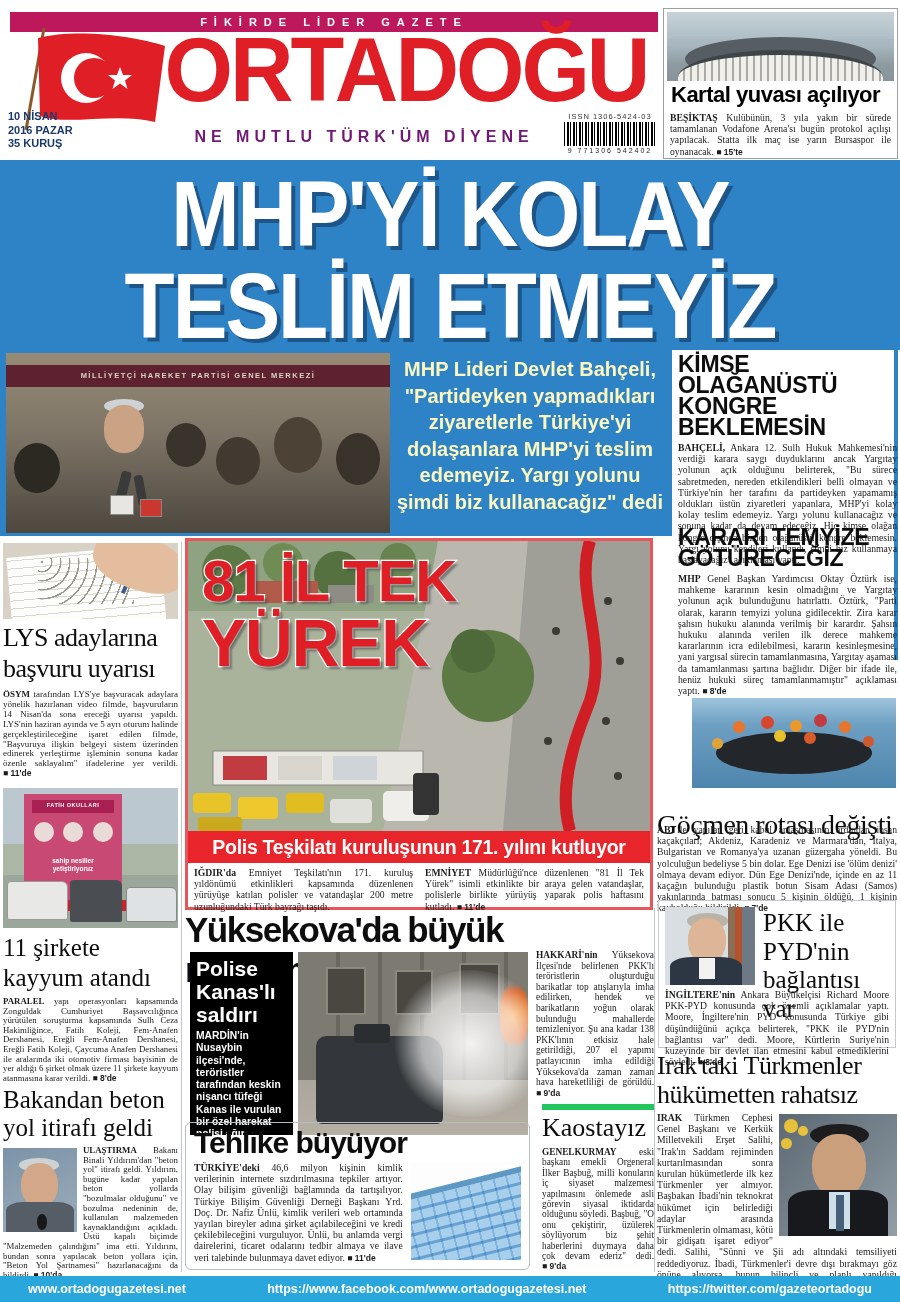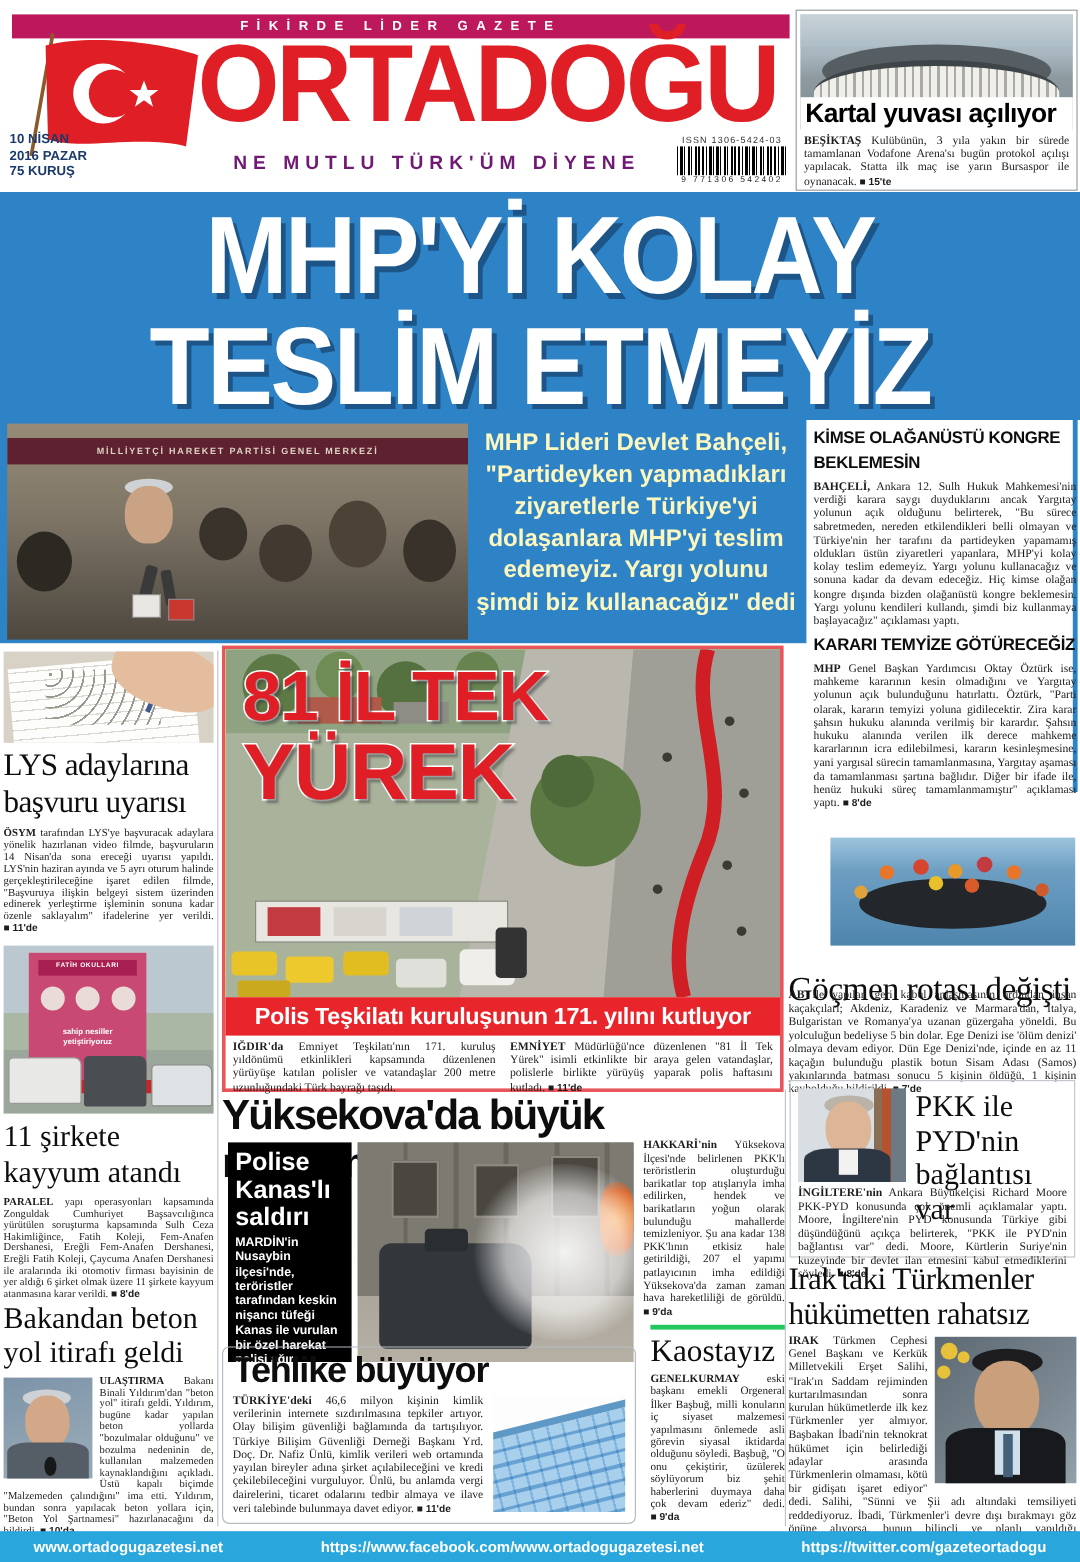--- a/index.html
+++ b/index.html
@@ -53,28 +53,28 @@
   .head-sil{position:absolute;border-radius:50%;background:#2c2822;}
   .bah-face{position:absolute;left:98px;top:52px;width:40px;height:48px;border-radius:45%;background:#c9a384;}
   .bah-hair{position:absolute;left:98px;top:46px;width:40px;height:14px;border-radius:50%;background:#cfd2d4;}
   .mic{position:absolute;background:#3a3a3a;border-radius:3px;}
   .mic-flag{position:absolute;background:#e8e6e2;border:1px solid #888;}
   .quote-box{position:absolute;left:396px;top:6px;width:268px;color:#fbf7bf;font-weight:bold;
              font-size:20px;line-height:26.5px;text-align:center;}
   .right-rule{left:894px;top:350px;width:4px;height:310px;background:#2e82c6;}
 
   
-  .art-title-sans{font-size:14px;line-height:21px;letter-spacing:-0.3px;}
+  .art-title-sans{font-size:23px;line-height:21px;letter-spacing:-0.3px;}
   .kimse{left:678px;top:354px;width:219px;}
   .karari{left:678px;top:527px;width:219px;}
   .art-body{margin-top:4px;}
 
   
   .yurek-box{left:185px;top:538px;width:462px;height:366px;border:3px solid #e8565c;background:#fff;}
-  .yurek-photo{position:absolute;left:0;top:0;right:0;height:290px;overflow:hidden;background:#bef264;}
+  .yurek-photo{position:absolute;left:0;top:0;right:0;height:290px;overflow:hidden;background:#fef9c3;}
   .yurek-t{position:absolute;left:14px;color:#e01e25;font-weight:900;letter-spacing:-1px;
            -webkit-text-stroke:2.5px #fff;paint-order:stroke fill;text-shadow:3px 3px 2px rgba(60,60,60,.5);}
   .yurek-caption{position:absolute;left:0;right:0;top:290px;height:32px;background:#e8252b;color:#fff;
                  font-weight:900;font-size:19.5px;line-height:32px;text-align:center;letter-spacing:-0.3px;}
   .yurek-cols{position:absolute;left:6px;right:6px;top:326px;display:flex;gap:12px;}
   .yurek-cols p{flex:1;}
 
   
   .yuk-title{left:185px;top:910px;width:470px;font-size:35px;letter-spacing:-1.5px;}
   .kanas-box{left:190px;top:952px;width:103px;height:183px;background:#000;color:#fff;padding:5px 6px;box-sizing:border-box;}
@@ -102,21 +102,21 @@
   .tehlike-row{display:flex;gap:8px;margin-top:2px;}
   .tehlike-row p{width:212px;}
   .laptop-art{width:112px;height:98px;position:relative;overflow:hidden;background:#fdfdfd;}
   .laptop-kb{position:absolute;left:-20%;top:18%;width:150%;height:95%;transform:rotate(-14deg);
              background:repeating-linear-gradient(0deg,#cfe6f5 0 9px,#7fb4dc 9px 12px),
                         repeating-linear-gradient(90deg,#cfe6f5 0 11px,#9fc9e6 11px 13px);
              background-blend-mode:multiply;border-top:6px solid #5d99c4;}
 
   
   .kaos{left:542px;top:1104px;width:112px;}
-  .kaos-title{font-size:26px;line-height:30px;border-top:4px solid #22c55e;padding-top:3px;}
+  .kaos-title{font-size:26px;line-height:30px;border-top:6px solid #22c55e;padding-top:3px;}
   .kaos .body-txt{font-size:9.3px;line-height:10.4px;margin-top:4px;}
 
   
   .gocmen-photo{left:692px;top:698px;width:204px;height:90px;overflow:hidden;
                 background:linear-gradient(180deg,#9ec4dd 0%,#6d9fc2 30%,#4e85ad 100%);}
   .boat{position:absolute;left:12%;top:38%;width:76%;height:46%;border-radius:50%;background:#23262a;}
   .person{position:absolute;border-radius:50%;}
   .gocmen-title{left:657px;top:786px;width:240px;font-size:28px;letter-spacing:-0.5px;margin-top:23px;}
   .gocmen-body{left:657px;top:824px;width:240px;}
 
@@ -190,21 +190,21 @@
       <path d="M24,12 C62,2 122,10 151,20 L141,96 C102,86 52,100 26,90 Z" fill="#e01e25"></path>
       <circle cx="72" cy="52" r="25" fill="#fff"></circle>
       <circle cx="80" cy="52" r="20" fill="#e01e25"></circle>
       <polygon fill="#fff" points="106,41 109,49 118,49 111,54.5 113.5,63 106,57.5 98.5,63 101,54.5 94,49 103,49"></polygon>
     </svg>
   </div>
 
   <div class="abs date-block">
     <div>10 NİSAN</div>
     <div>2016 PAZAR</div>
-    <div>75 KURUŞ</div>
+    <div>35 KURUŞ</div>
   </div>
 
   <div class="abs logo">ORTADOĞU</div>
   <div class="abs slogan">NE MUTLU TÜRK'ÜM DİYENE</div>
 
   <div class="abs issn-block">
     <div class="issn-txt">ISSN 1306-5424-03</div>
     <div class="barcode"></div>
     <div class="barcode-num">9 771306 542402</div>
   </div>

